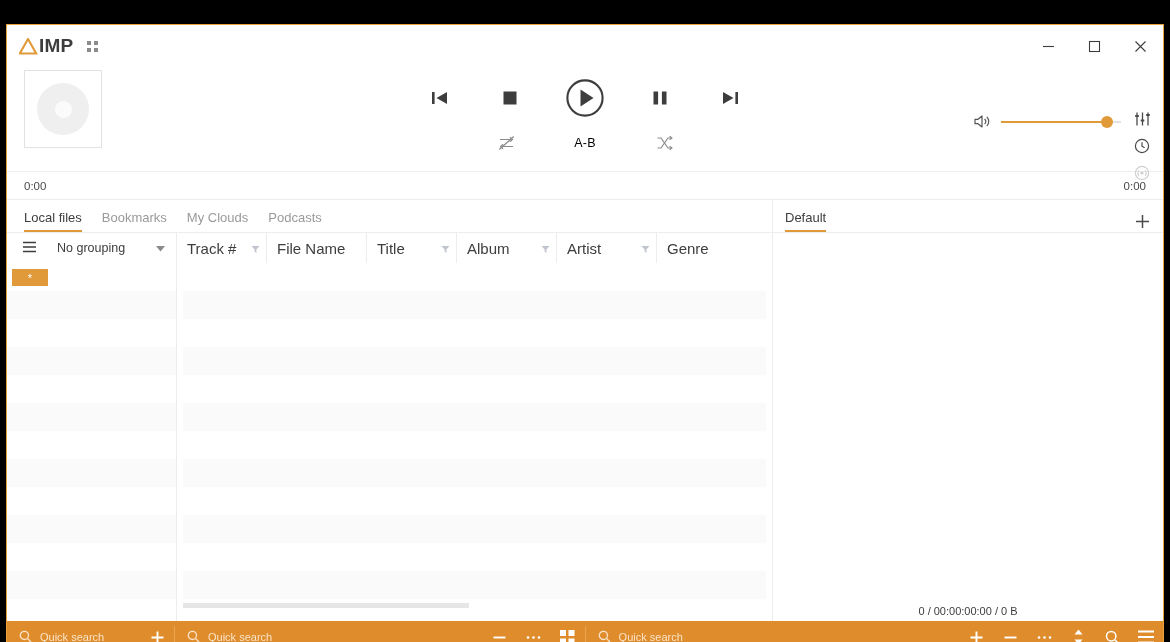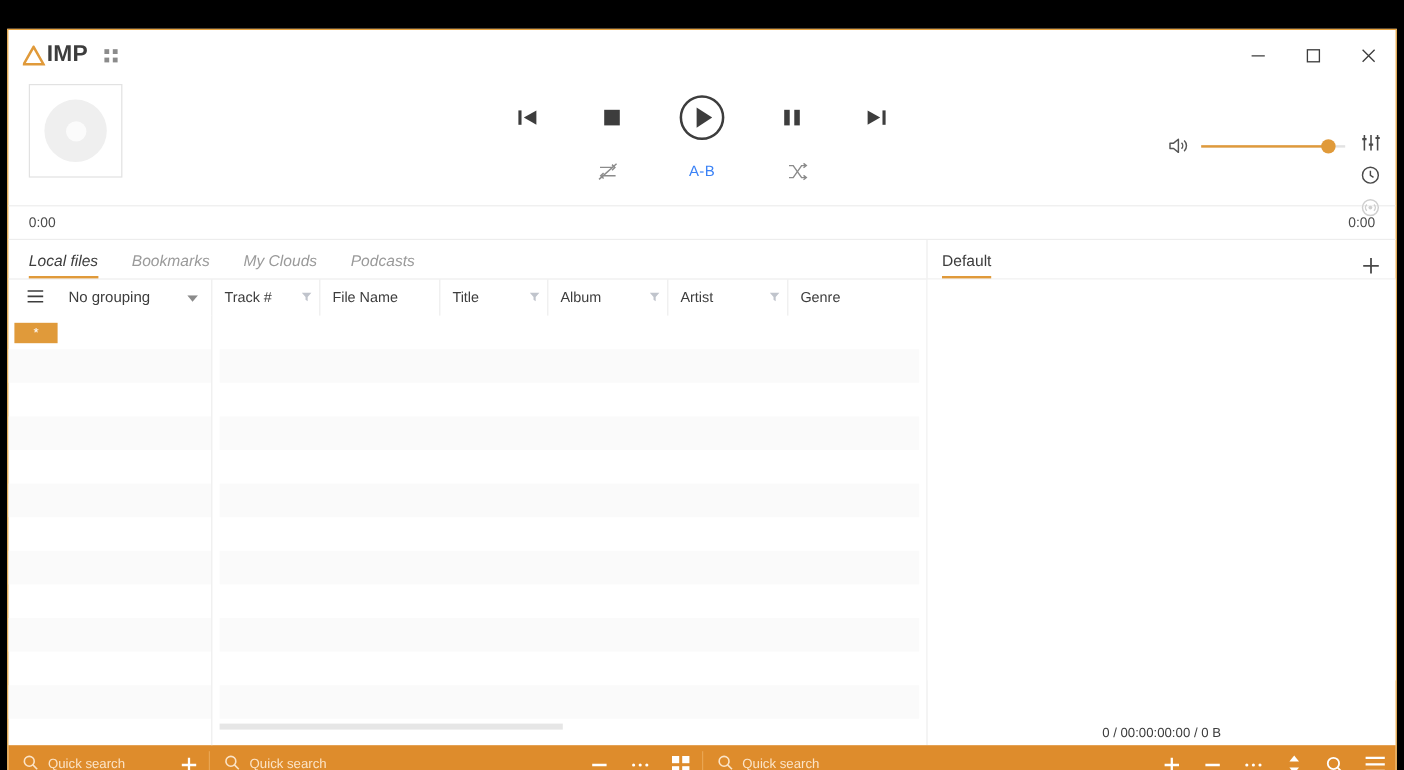--- a/index.html
+++ b/index.html
@@ -98,21 +98,21 @@
     width: 34px; height: 34px;
   }
   .tbtn.play { width: 44px; height: 44px; }
   .row-sub {
     display: flex; align-items: center;
     gap: 49px;
     margin-top: 10px;
   }
   .sbtn {
     display: flex; align-items: center; justify-content: center;
-    cursor: pointer; color: #3b82f6;
+    cursor: pointer; color: #000000;
     width: 30px; height: 26px;
     font-size: 12.5px; letter-spacing:.3px;
   }
 
   .right-tools {
     position: absolute; right: 0; top: 0;
     display: flex; height: 105px;
   }
   .volzone {
     display: flex; align-items: flex-start;
@@ -163,23 +163,22 @@
   
   .tabrow {
     flex: 0 0 auto;
     height: 33px;
     display: flex;
     border-bottom: 1px solid #ededed;
   }
   .tabs-left {
     width: 766px; flex: 0 0 auto;
     display: flex; align-items: flex-end;
-    padding-left: 17px; gap: 28px;
+    padding-left: 17px; gap: 20px;
     border-right: 1px solid #ededed;
-    font-style: italic;
   }
   .tab {
     font-size: 13px; color: #9a9a9a;
     padding-bottom: 5px; cursor: pointer;
     border-bottom: 2px solid transparent;
   }
   .tab.active { color: #3d3d3d; border-bottom-color: #e09a3a; }
   .tabs-right {
     flex: 1 1 auto;
     display: flex; align-items: flex-end;
@@ -214,21 +213,21 @@
   }
   .grouping .caret { position: absolute; right: 11px; }
   .colheads {
     flex: 1 1 auto; display: flex; height: 100%;
     align-items: center;
   }
   .col {
     display: flex; align-items: center;
     justify-content: space-between;
     height: 100%;
-    font-size: 12px; color: #3d3d3d;
+    font-size: 15px; color: #3d3d3d;
     padding-left: 10px; padding-right: 6px;
     border-right: 1px solid #ededed;
     cursor: pointer;
   }
   .col.last { border-right: none; }
   .funnel { color: #c0c4cc; }
 
   .panes-inner { flex: 1 1 auto; display: flex; min-height: 0; }
   .treecol {
     width: 170px; flex: 0 0 auto;

